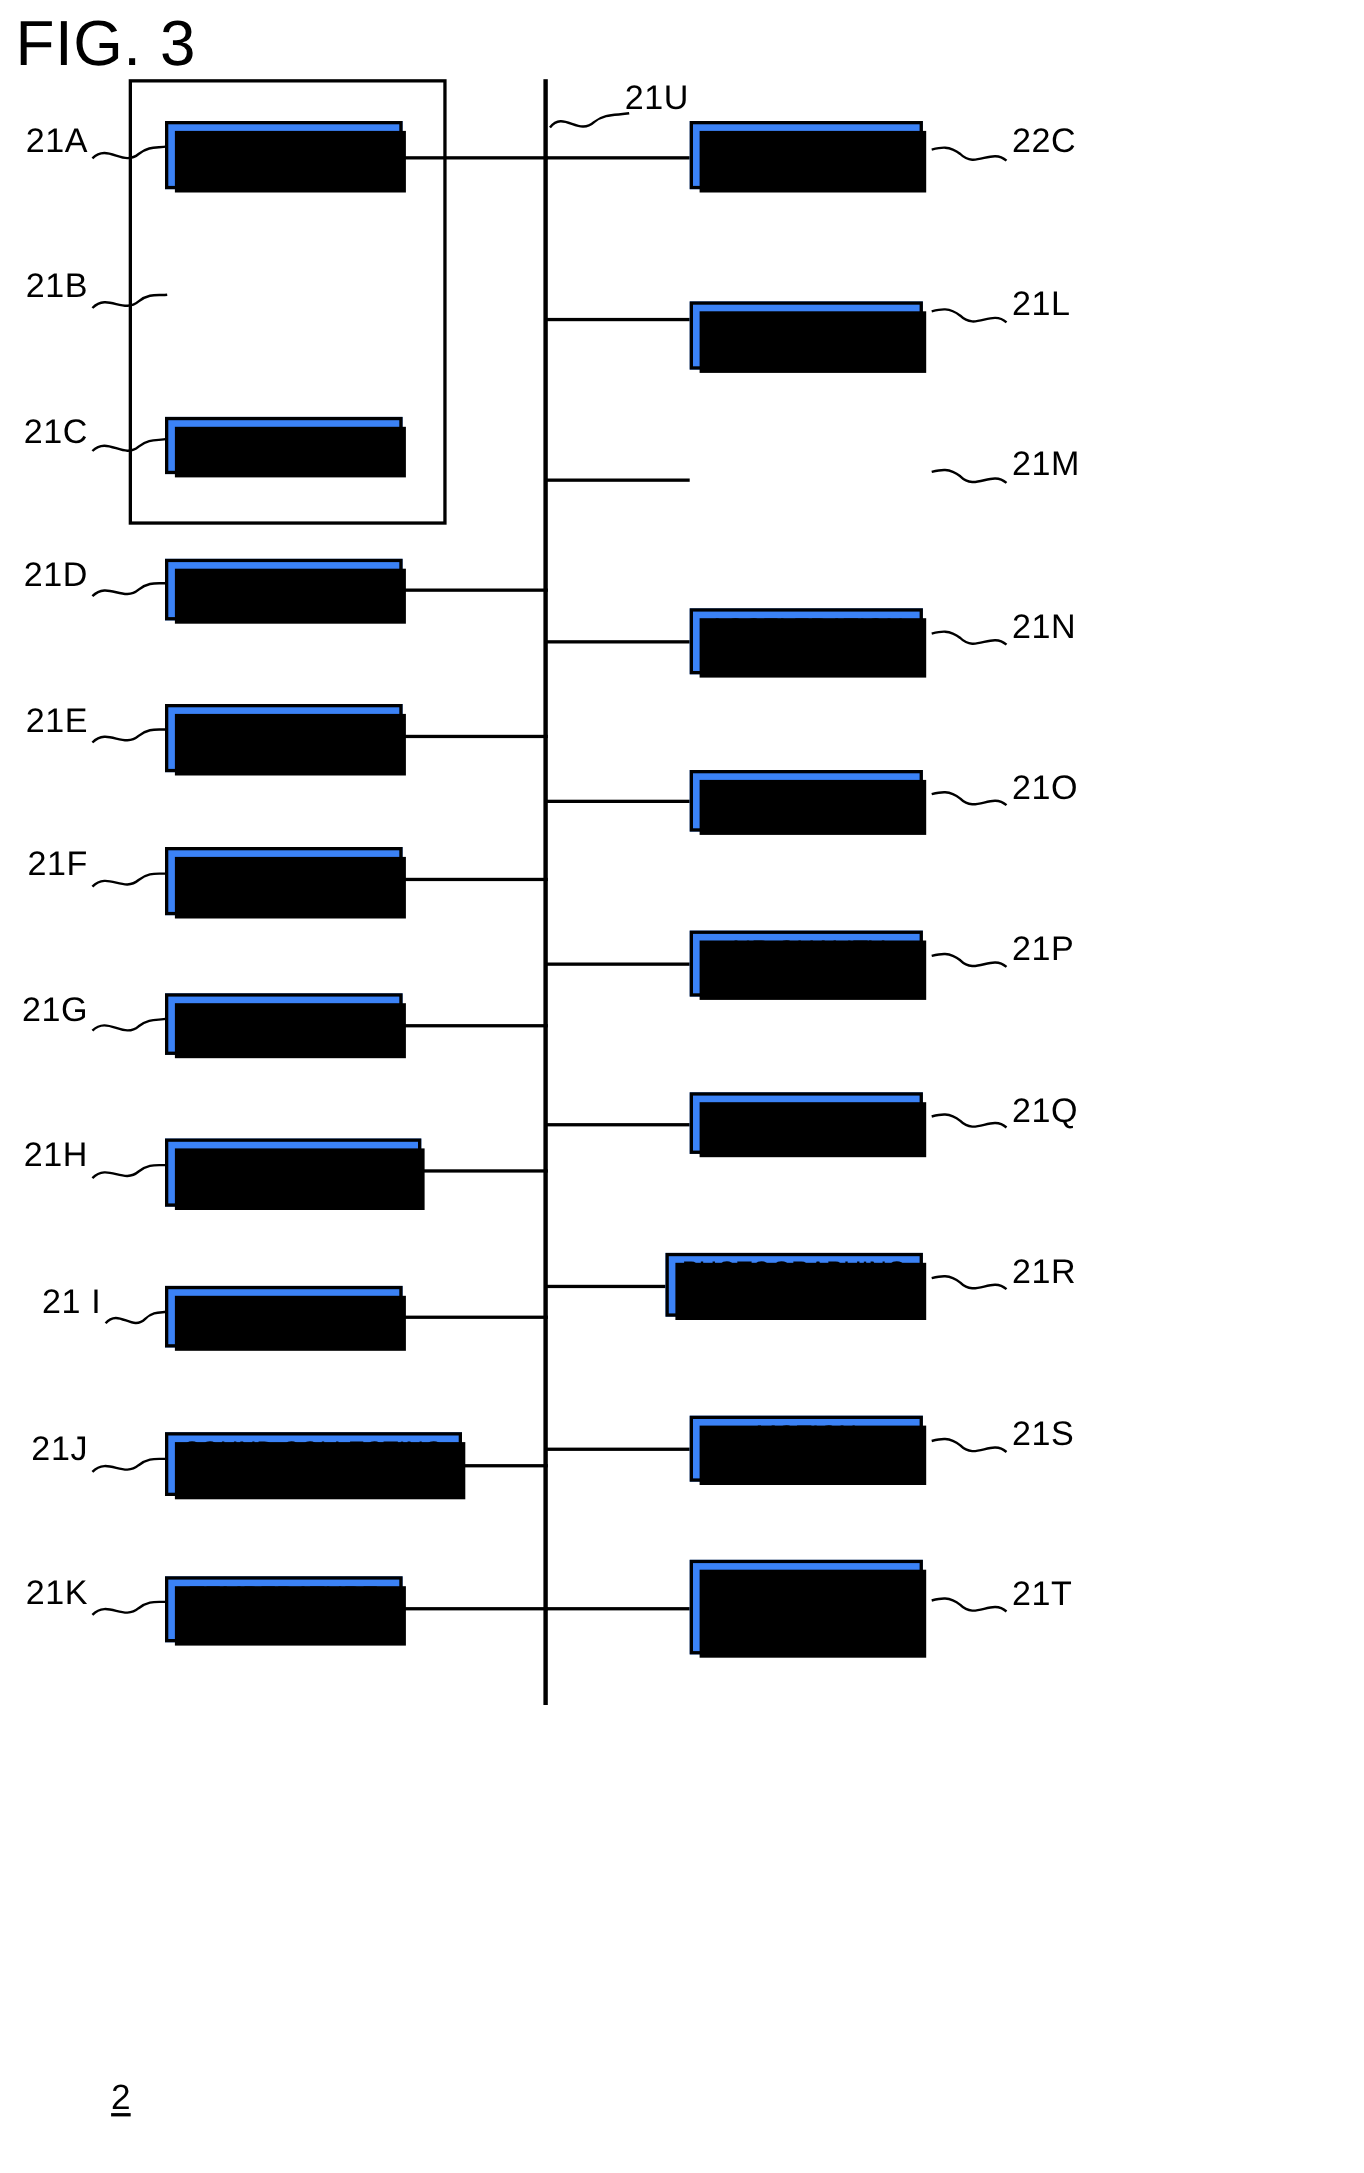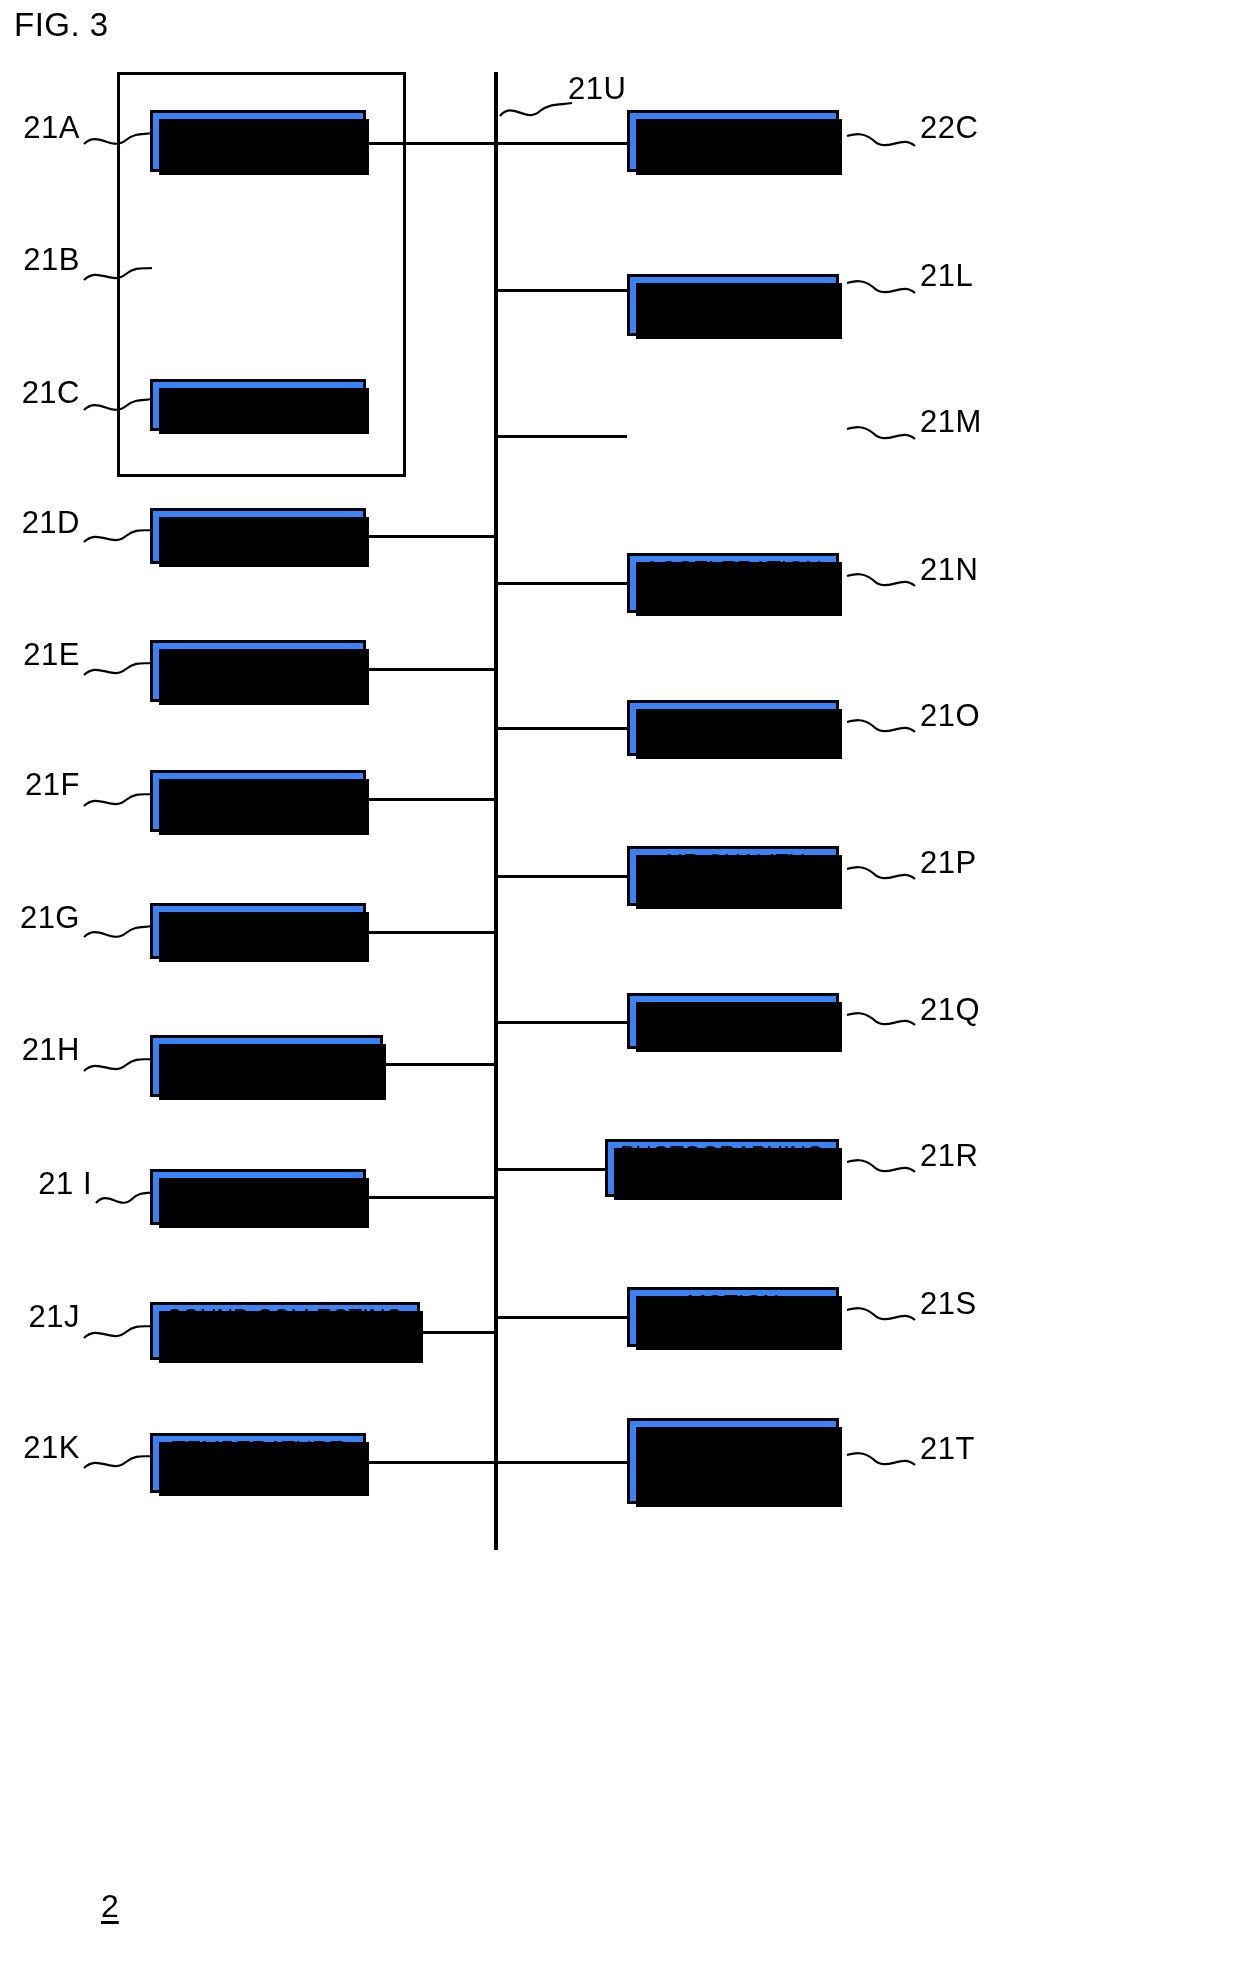--- a/index.html
+++ b/index.html
@@ -15,21 +15,21 @@
     font-family: "Liberation Sans", sans-serif;
     color: #000000;
     overflow: hidden;
   }
 
   
   #fig-title {
     position: absolute;
     left: 14px;
     top: 6px;
-    font-size: 33px;
+    font-size: 58px;
     letter-spacing: 0.5px;
     font-weight: 400;
     white-space: nowrap;
   }
 
   
   #enclosure {
     position: absolute;
     left: 117px;
     top: 72px;

